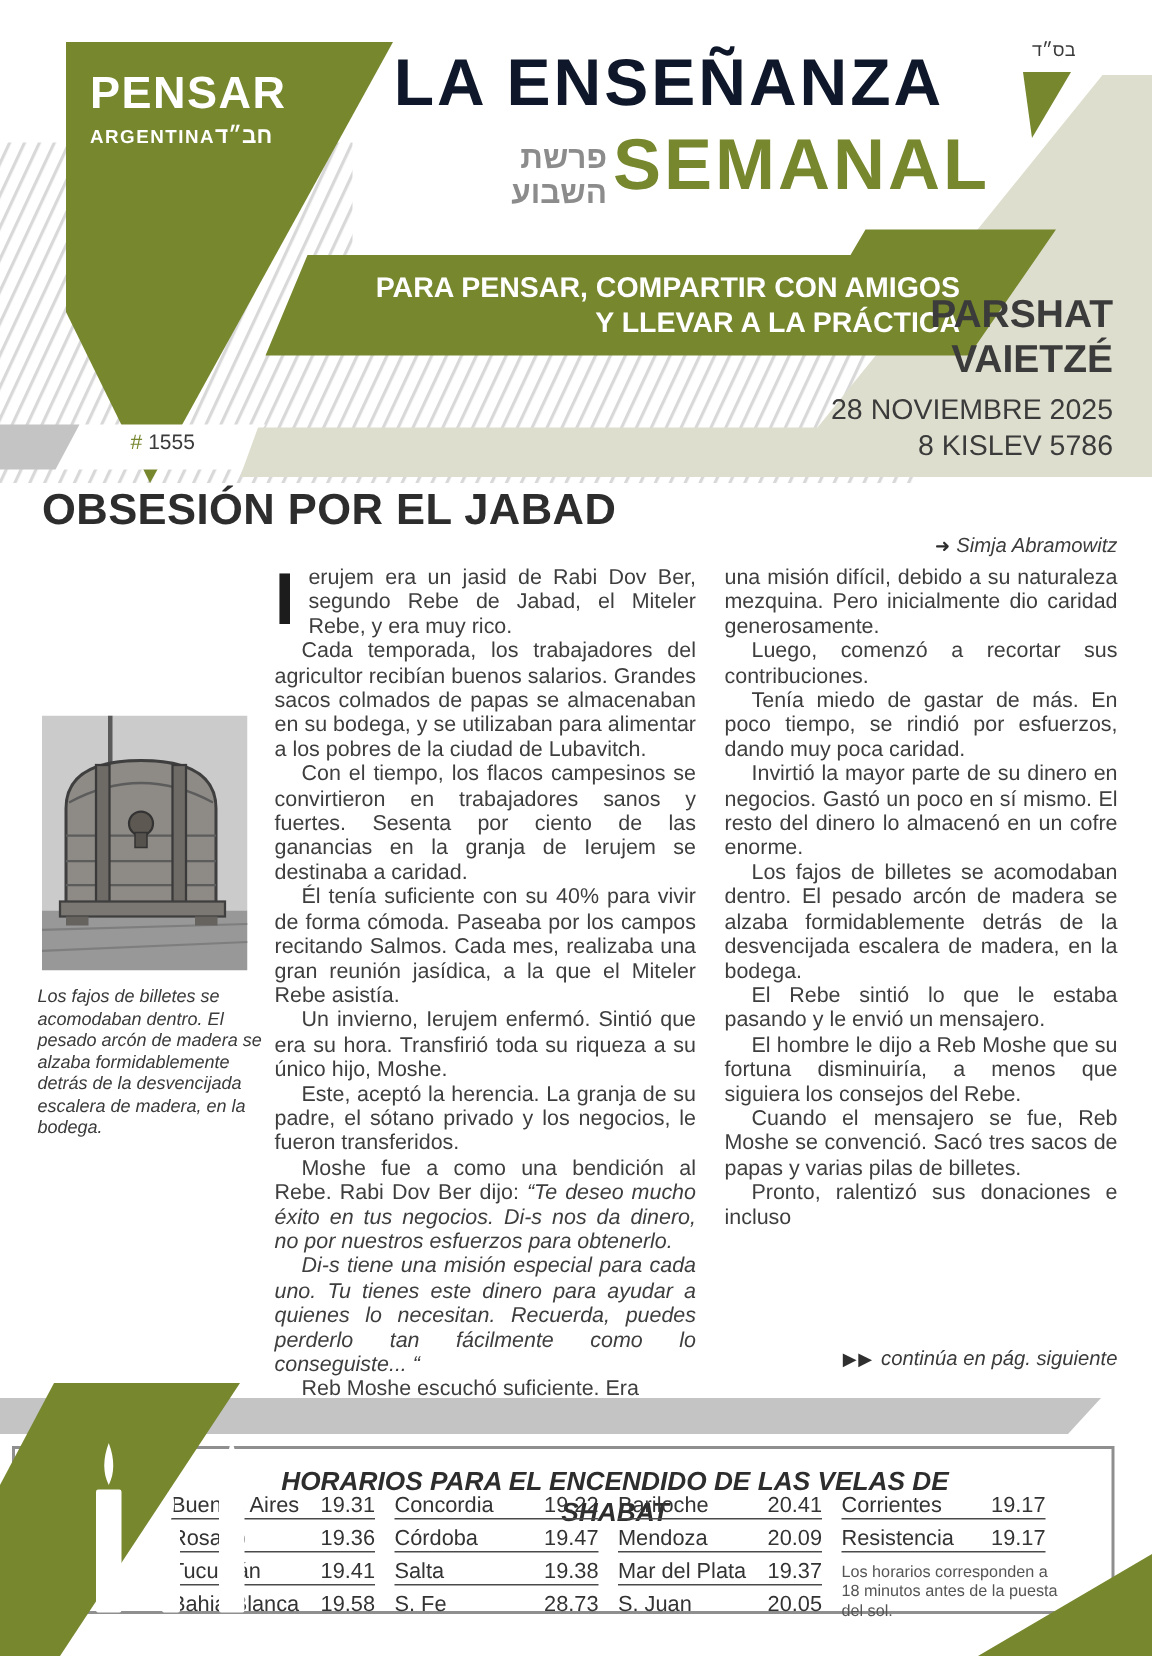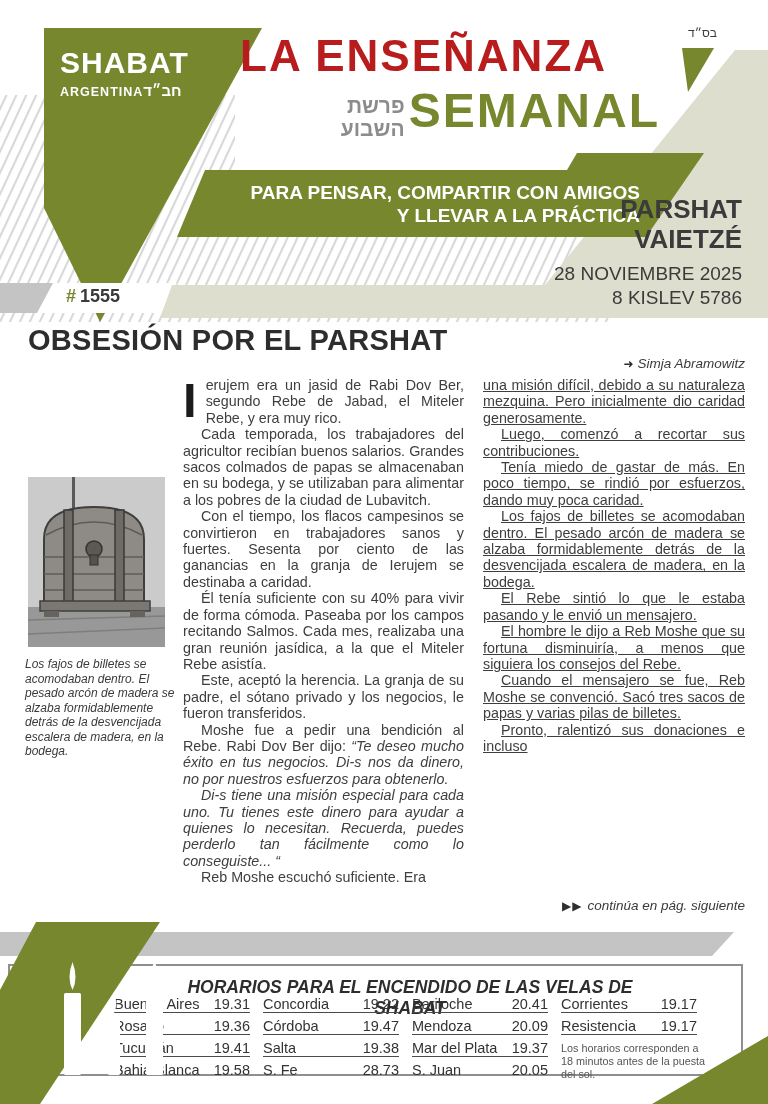--- a/index.html
+++ b/index.html
@@ -8,41 +8,41 @@
   .abs{position:absolute;}
   svg.deco{position:absolute;left:0;top:0;z-index:0;}
   svg.deco-front{position:absolute;left:0;top:0;z-index:3;pointer-events:none;}
   .z2{z-index:2;}
 
   
   .logo-jabad{left:60px;top:46px;color:#fff;font-weight:bold;font-size:30px;letter-spacing:1px;}
   .logo-sub{left:60px;top:82px;color:#fff;font-weight:bold;font-size:12.5px;letter-spacing:1px;}
   .logo-sub .heb{font-size:15px;letter-spacing:0;}
   .besd{left:688px;top:26px;font-size:12px;color:#3a3a3a;}
-  .title1{left:240px;top:32px;width:412px;text-align:left;color:#b91c1c;font-weight:bold;
+  .title1{left:240px;top:32px;width:412px;text-align:center;color:#0f172a;font-weight:bold;
           font-size:44px;letter-spacing:2px;line-height:48px;}
   .title2{left:240px;top:86px;width:420px;display:flex;justify-content:flex-end;gap:4px;}
   .heb-parshat{color:#8c8c8c;font-weight:bold;font-size:21px;line-height:23px;text-align:right;margin-top:8px;}
   .title2 .semanal{color:#76872e;font-weight:bold;font-size:48px;letter-spacing:2px;line-height:50px;}
   .banner-text{left:220px;top:181px;width:420px;text-align:right;color:#fff;font-weight:bold;
                font-size:19px;line-height:23px;}
   .parshat-block{right:26px;top:194px;text-align:right;color:#3b3b3b;}
   .parshat-block .big{font-weight:bold;font-size:26px;line-height:30px;}
   .parshat-block .date{font-size:19px;line-height:24px;font-weight:normal;}
   .parshat-block .gap{height:8px;}
-  .issue{left:66px;top:286px;font-size:18px;font-weight:bold;color:#3a3a3a;}
+  .issue{left:87px;top:286px;font-size:14px;font-weight:normal;color:#3a3a3a;}
   .issue .hash{color:#76872e;margin-right:4px;}
 
   
   .art-title{left:28px;top:324px;font-size:29px;font-weight:bold;color:#2d2d2d;letter-spacing:0.3px;}
   .author{left:483px;top:356px;width:262px;text-align:right;font-style:italic;font-size:13.5px;color:#3c3c3c;}
   .author .arr{font-style:normal;font-size:12px;color:#2d2d2d;margin-right:4px;}
   .col{font-size:14.3px;line-height:16.4px;text-align:justify;color:#3e3e3e;}
   .col1{left:183px;top:377px;width:281px;}
-  .col2{left:483px;top:377px;width:262px;text-decoration:underline;}
+  .col2{left:483px;top:377px;width:262px;}
   .col p{margin:0;text-indent:18px;}
   .col p.flush{text-indent:0;}
   .col .it{font-style:italic;}
   .dropcap{float:left;font-size:49px;line-height:40px;font-weight:bold;color:#1c1c1c;padding:3px 9px 0 0;}
   .continuation{left:483px;top:898px;width:262px;text-align:right;font-style:italic;font-size:13.5px;color:#3a3a3a;}
   .continuation .arr{font-style:normal;font-size:12px;color:#2f2f2f;letter-spacing:1px;margin-right:5px;}
   .photo{left:28px;top:477px;width:137px;height:170px;}
   .caption{left:25px;top:657px;width:150px;font-style:italic;font-size:12px;line-height:14.5px;color:#3a3a3a;}
 
   
@@ -69,21 +69,21 @@
   <polygon points="0,95 235,95 235,232 662,232 612,322 0,322" fill="url(#hatch)"></polygon>
   <polygon points="44,28 262,28 100,322 44,208" fill="#76872e"></polygon>
   <polygon points="53,283 177,283 157,313 37,313" fill="#ffffff"></polygon>
   <polygon points="0,283 53,283 37,313 0,313" fill="#c4c4c4"></polygon>
   <polygon points="735,50 768,50 768,318 160,318 172,285 545,285" fill="#dedece"></polygon>
   <polygon points="682,48 714,48 688,92" fill="#76872e"></polygon>
   <polygon points="205,170 567,170 577,153 704,153 646,237 177,237" fill="#76872e"></polygon>
   <polygon points="0,932 734,932 712,956 0,956" fill="#c4c4c4"></polygon>
 </svg>
 
-<div class="abs z2 logo-jabad">SHABAT</div>
+<div class="abs z2 logo-jabad">PENSAR</div>
 <div class="abs z2 logo-sub"><span>ARGENTINA</span><span class="heb">חב״ד</span></div>
 <div class="abs z2 besd">בס״ד</div>
 <div class="abs z2 title1">LA ENSEÑANZA</div>
 <div class="abs z2 title2">
   <div class="heb-parshat">
     <div>פרשת</div>
     <div>השבוע</div>
   </div>
   <div class="semanal">SEMANAL</div>
 </div>
@@ -93,38 +93,40 @@
 </div>
 <div class="abs z2 parshat-block">
   <div class="big">PARSHAT</div>
   <div class="big">VAIETZÉ</div>
   <div class="gap"></div>
   <div class="date">28 NOVIEMBRE 2025</div>
   <div class="date">8 KISLEV 5786</div>
 </div>
 <div class="abs z2 issue"><span class="hash">#</span><span>1555</span></div>
 
-<div class="abs z2 art-title">OBSESIÓN POR EL PARSHAT</div>
+<div class="abs z2 art-title">OBSESIÓN POR EL JABAD</div>
 <div class="abs z2 author"><span class="arr">➜</span><span>Simja Abramowitz</span></div>
 
 <div class="abs z2 col col1">
   <p class="flush"><span class="dropcap">I</span><span>erujem era un jasid de Rabi Dov Ber, segundo Rebe de Jabad, el Miteler Rebe, y era muy rico.</span></p>
   <p><span>Cada temporada, los trabajadores del agricultor recibían buenos salarios. Grandes sacos colmados de papas se almacenaban en su bodega, y se utilizaban para alimentar a los pobres de la ciudad de Lubavitch.</span></p>
   <p><span>Con el tiempo, los flacos campesinos se convirtieron en trabajadores sanos y fuertes. Sesenta por ciento de las ganancias en la granja de Ierujem se destinaba a caridad.</span></p>
   <p><span>Él tenía suficiente con su 40% para vivir de forma cómoda. Paseaba por los campos recitando Salmos. Cada mes, realizaba una gran reunión jasídica, a la que el Miteler Rebe asistía.</span></p>
+  <p><span>Un invierno, Ierujem enfermó. Sintió que era su hora. Transfirió toda su riqueza a su único hijo, Moshe.</span></p>
   <p><span>Este, aceptó la herencia. La granja de su padre, el sótano privado y los negocios, le fueron transferidos.</span></p>
-  <p><span>Moshe fue a pedir una bendición al Rebe. Rabi Dov Ber dijo: </span><span class="it">“Te deseo mucho éxito en tus negocios. Di-s nos da dinero, no por nuestros esfuerzos para obtenerlo.</span></p>
+  <p><span>Moshe fue a como una bendición al Rebe. Rabi Dov Ber dijo: </span><span class="it">“Te deseo mucho éxito en tus negocios. Di-s nos da dinero, no por nuestros esfuerzos para obtenerlo.</span></p>
   <p class="it"><span>Di-s tiene una misión especial para cada uno. Tu tienes este dinero para ayudar a quienes lo necesitan. Recuerda, puedes perderlo tan fácilmente como lo conseguiste... “</span></p>
   <p><span>Reb Moshe escuchó suficiente. Era</span></p>
 </div>
 
 <div class="abs z2 col col2">
   <p class="flush"><span>una misión difícil, debido a su naturaleza mezquina. Pero inicialmente dio caridad generosamente.</span></p>
   <p><span>Luego, comenzó a recortar sus contribuciones.</span></p>
   <p><span>Tenía miedo de gastar de más. En poco tiempo, se rindió por esfuerzos, dando muy poca caridad.</span></p>
+  <p><span>Invirtió la mayor parte de su dinero en negocios. Gastó un poco en sí mismo. El resto del dinero lo almacenó en un cofre enorme.</span></p>
   <p><span>Los fajos de billetes se acomodaban dentro. El pesado arcón de madera se alzaba formidablemente detrás de la desvencijada escalera de madera, en la bodega.</span></p>
   <p><span>El Rebe sintió lo que le estaba pasando y le envió un mensajero.</span></p>
   <p><span>El hombre le dijo a Reb Moshe que su fortuna disminuiría, a menos que siguiera los consejos del Rebe.</span></p>
   <p><span>Cuando el mensajero se fue, Reb Moshe se convenció. Sacó tres sacos de papas y varias pilas de billetes.</span></p>
   <p><span>Pronto, ralentizó sus donaciones e incluso</span></p>
 </div>
 
 <div class="abs z2 continuation"><span class="arr">▶▶</span><span>continúa en pág. siguiente</span></div>
 
 <svg class="abs z2 photo" viewBox="0 0 137 170">

